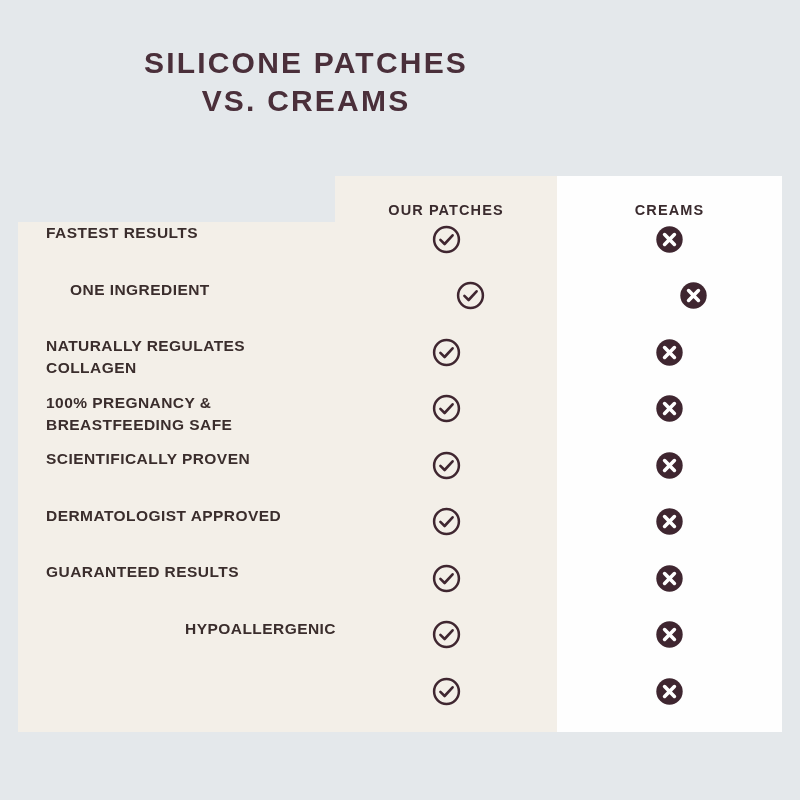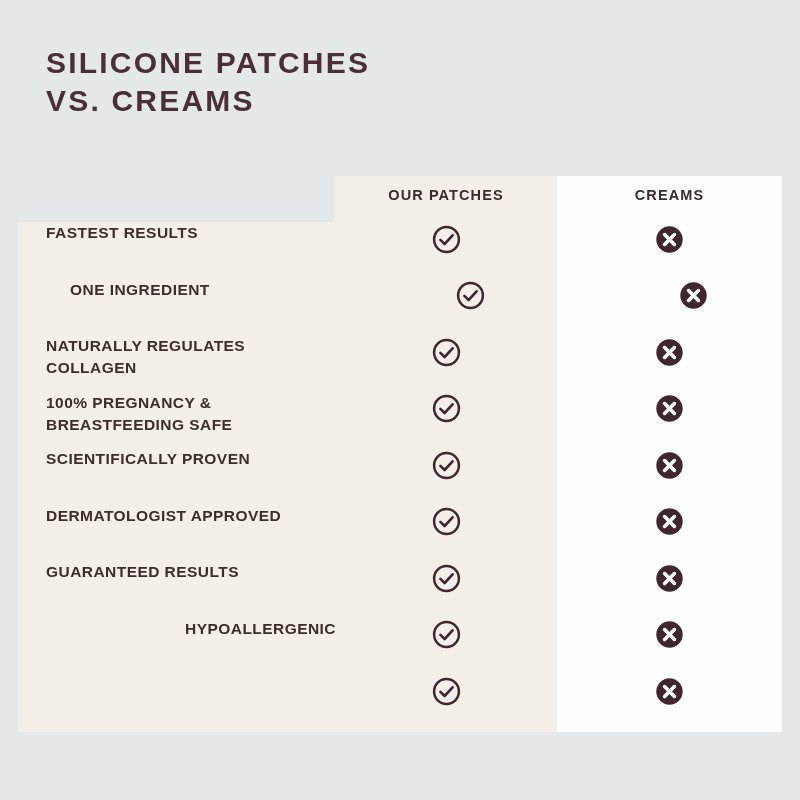--- a/index.html
+++ b/index.html
@@ -20,20 +20,21 @@
     position: absolute;
     left: 46px;
     top: 44px;
     width: 520px;
     color: #4a2f3a;
     font-size: 30px;
     font-weight: bold;
     letter-spacing: 2.2px;
     line-height: 1.28;
     text-transform: uppercase;
+    text-align: center;
   }
   .title-line { display: block; white-space: nowrap; }
 
   
   .table-wrap {
     position: absolute;
     left: 0;
     top: 0;
     width: 800px;
     height: 800px;
@@ -62,21 +63,21 @@
     left: 18px;
     top: 222px;
     width: 539px;
     height: 510px;
     background: #f3efe8;
   }
 
   
   .col-head {
     position: absolute;
-    top: 184px;
+    top: 199px;
     height: 22px;
     line-height: 22px;
     text-align: center;
     font-size: 14.5px;
     font-weight: bold;
     letter-spacing: 1.1px;
     color: #3a2b2e;
     text-transform: uppercase;
   }
   .col-head.patches { left: 335px; width: 222px; }

